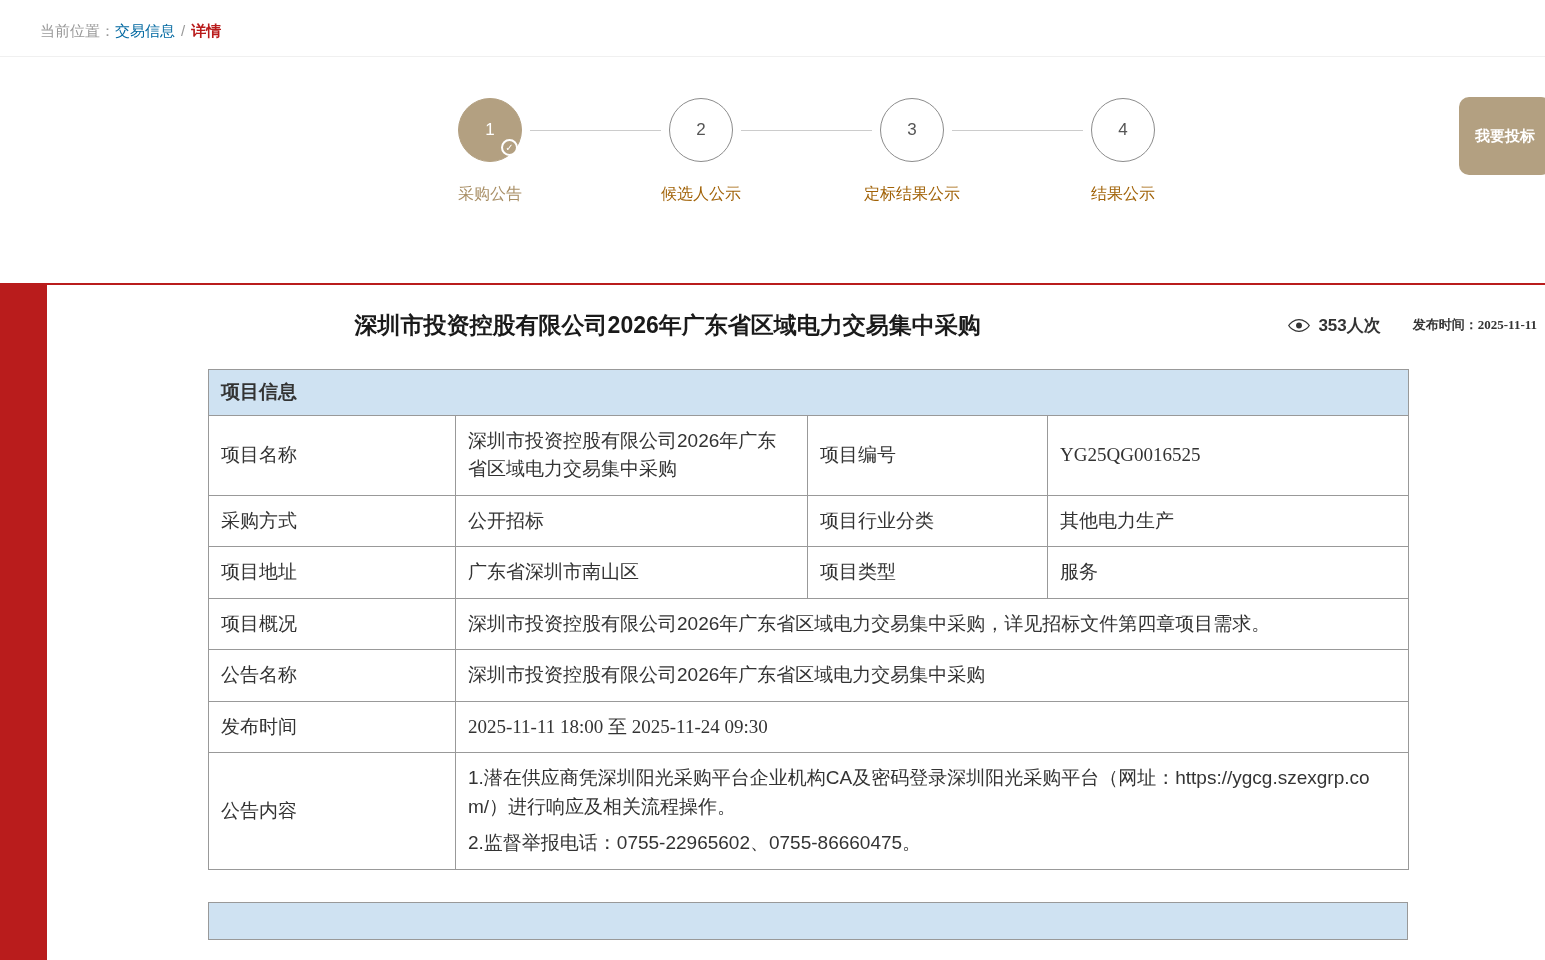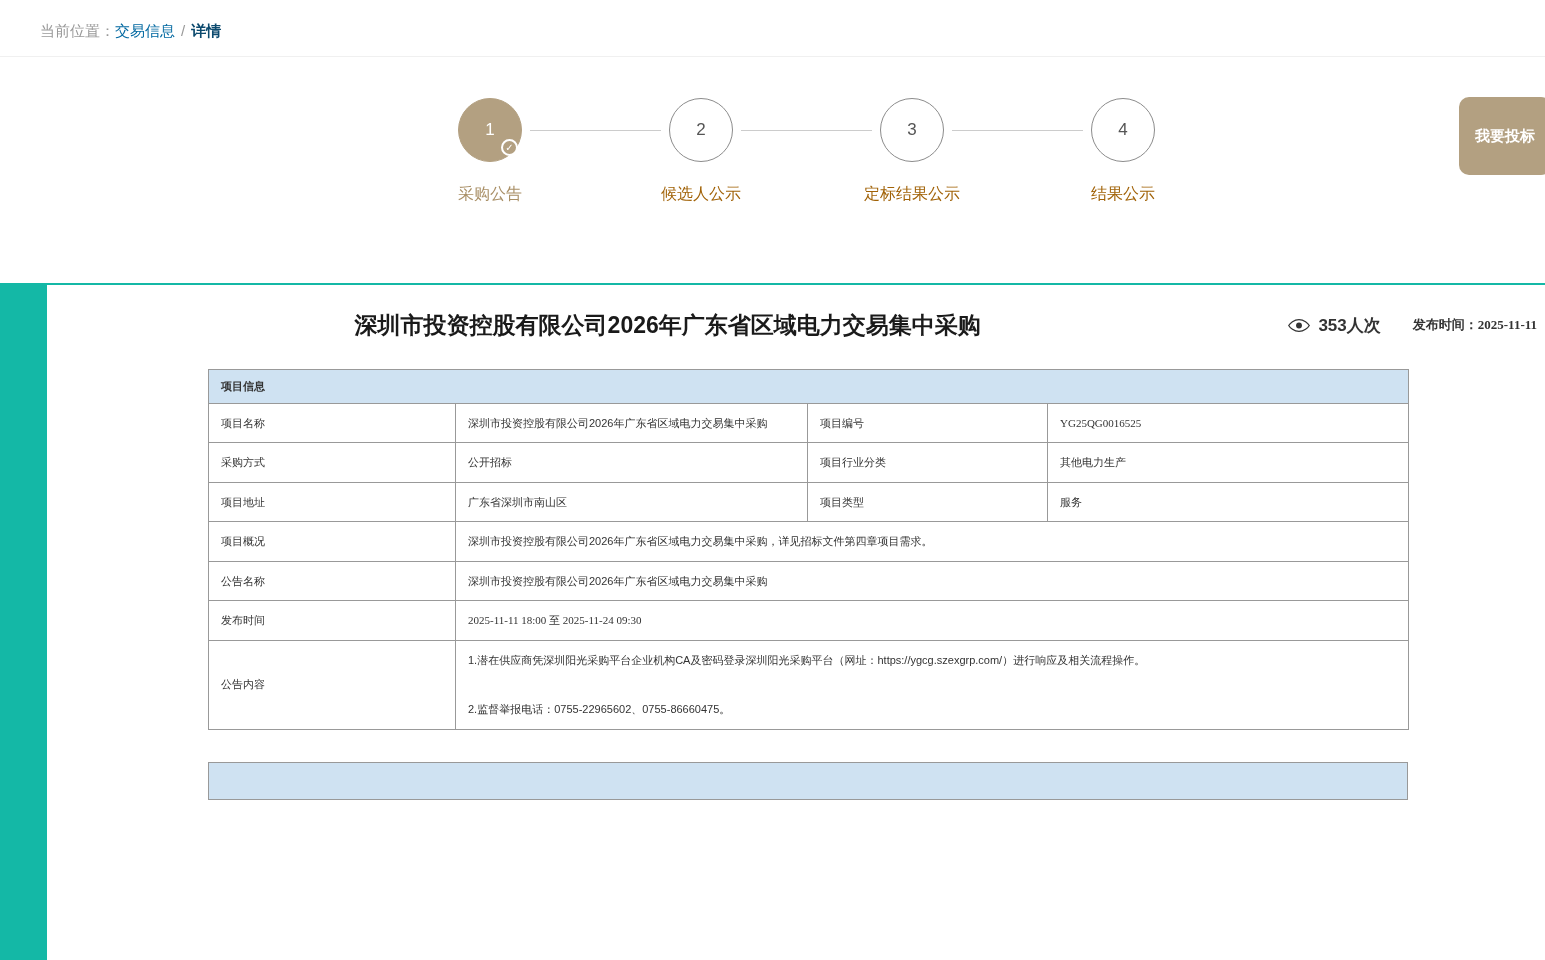--- a/index.html
+++ b/index.html
@@ -12,21 +12,21 @@
   .page { position: relative; width: 1545px; height: 960px; background: #fff; }
 
   
   .breadcrumb-bar {
     height: 57px; padding: 22px 0 0 40px; font-size: 15px;
     border-bottom: 1px solid #f0f0f0; background: #fff;
   }
   .bc-prefix, .bc-sep { color: #999; }
   .bc-link { color: #0369a1; cursor: pointer; }
   .bc-sep { margin: 0 6px; }
-  .bc-current { color: #0c4a6e; font-weight: bold; }
+  .bc-current { color: #b91c1c; font-weight: bold; }
 
   
   .stepper-area { height: 226px; padding-top: 41px; background: #fff; }
   .stepper { display: flex; align-items: flex-start; width: max-content; margin-left: 450px; }
   .step { width: 80px; display: flex; flex-direction: column; align-items: center; cursor: pointer; }
   .step-circle {
     position: relative; width: 64px; height: 64px; border-radius: 50%;
     background: #fff; border: 1px solid #8c8c8c;
     display: flex; align-items: center; justify-content: center;
     font-size: 17px; color: #555;
@@ -45,34 +45,34 @@
 
   
   .bid-button {
     position: absolute; top: 97px; right: -6px; width: 92px; height: 78px;
     background: #b3a081; color: #fff; border: none; border-radius: 10px;
     font-size: 15px; font-weight: bold; cursor: pointer;
     font-family: "Liberation Sans", sans-serif;
   }
 
   
-  .lower { height: 677px; background: #14b8a6; padding: 2px 0 0 47px; }
+  .lower { height: 677px; background: #b91c1c; padding: 2px 0 0 47px; }
   .card { background: #fff; height: 100%; padding-top: 24px; overflow: hidden; }
 
   .card-header { display: flex; align-items: center; padding: 0 8px 0 20px; }
   .card-title { flex: 1; text-align: center; font-size: 23px; font-weight: bold; color: #1a1a1a; line-height: 1.4; }
   .views { display: flex; align-items: center; gap: 8px; font-size: 17px; font-weight: bold; color: #333; margin: 0 32px 0 20px; white-space: nowrap; }
   .publish { font-size: 13px; font-weight: bold; color: #333; white-space: nowrap; }
 
   
-  .info-table { border-collapse: collapse; width: 1200px; margin: 28px 0 0 161px; font-size: 11px; color: #333; table-layout: fixed; }
+  .info-table { border-collapse: collapse; width: 1200px; margin: 28px 0 0 161px; font-size: 19px; color: #333; table-layout: fixed; }
   .info-table td { border: 1px solid #999; padding: 11px 12px; line-height: 1.5; vertical-align: middle; word-break: break-all; }
   .section-header td { background: #cfe2f2; font-weight: bold; padding: 8px 12px; }
   .para { margin: 0; }
-  .para + .para { margin-top: 33px; }
+  .para + .para { margin-top: 8px; }
   .serif { font-family: "Liberation Serif", serif; }
 
   .next-section-bar {
     width: 1200px; height: 38px; margin: 32px 0 0 161px;
     background: #cfe2f2; border: 1px solid #999;
   }
 </style>
 </head>
 <body>
 

